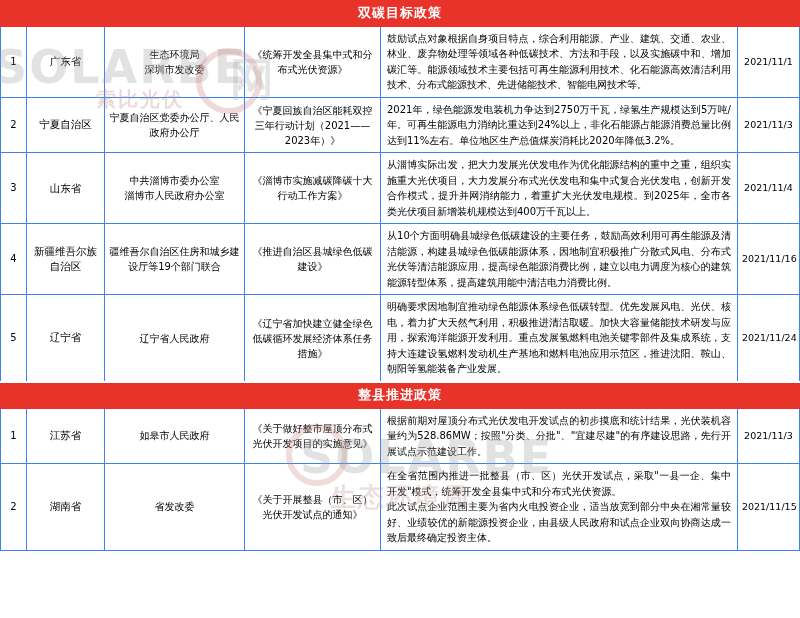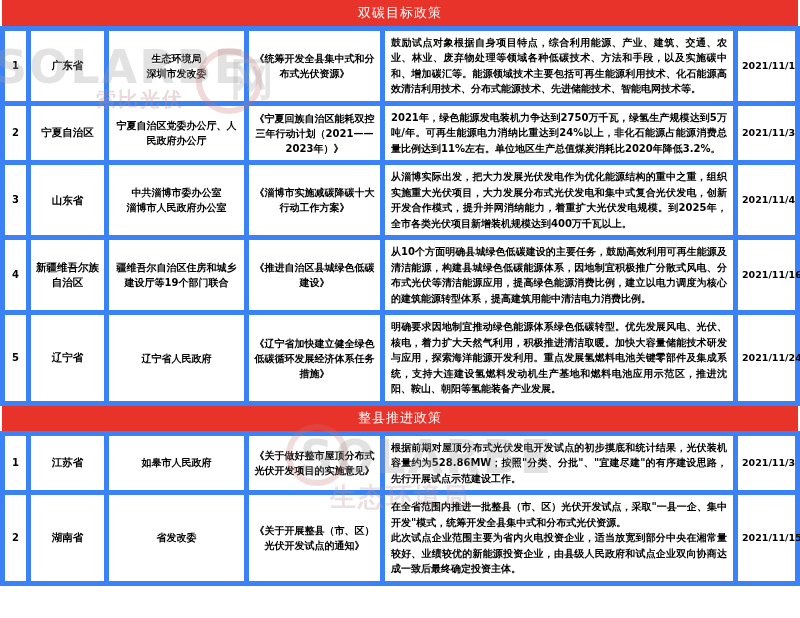--- a/index.html
+++ b/index.html
@@ -43,32 +43,31 @@
   }
 
   table{
     border-collapse:collapse;
     width:800px;
     table-layout:fixed;
     position:relative;
     z-index:1;
   }
   td,th{
-    border:5px solid #3b82f6;
+    border:1px solid #3b82f6;
     padding:3px 4px;
     vertical-align:middle;
     font-size:10px;
     line-height:1.45;
-    font-weight:bold;
   }
   .section-head td{
     background:#e8332a;
     color:#fff;
     font-size:13px;
-    font-weight:normal;
+    font-weight:bold;
     text-align:center;
     letter-spacing:1px;
     padding:3px 0;
     border:1px solid #e8332a;
   }
   .c-idx{width:26px;text-align:center;font-size:10px;}
   .c-prov{width:78px;text-align:center;font-size:10.5px;}
   .c-dept{width:140px;text-align:center;font-size:10px;line-height:1.5;}
   .c-doc{width:136px;text-align:center;font-size:10px;line-height:1.5;}
   .c-body{font-size:10px;line-height:1.55;text-align:justify;padding:4px 6px;}

